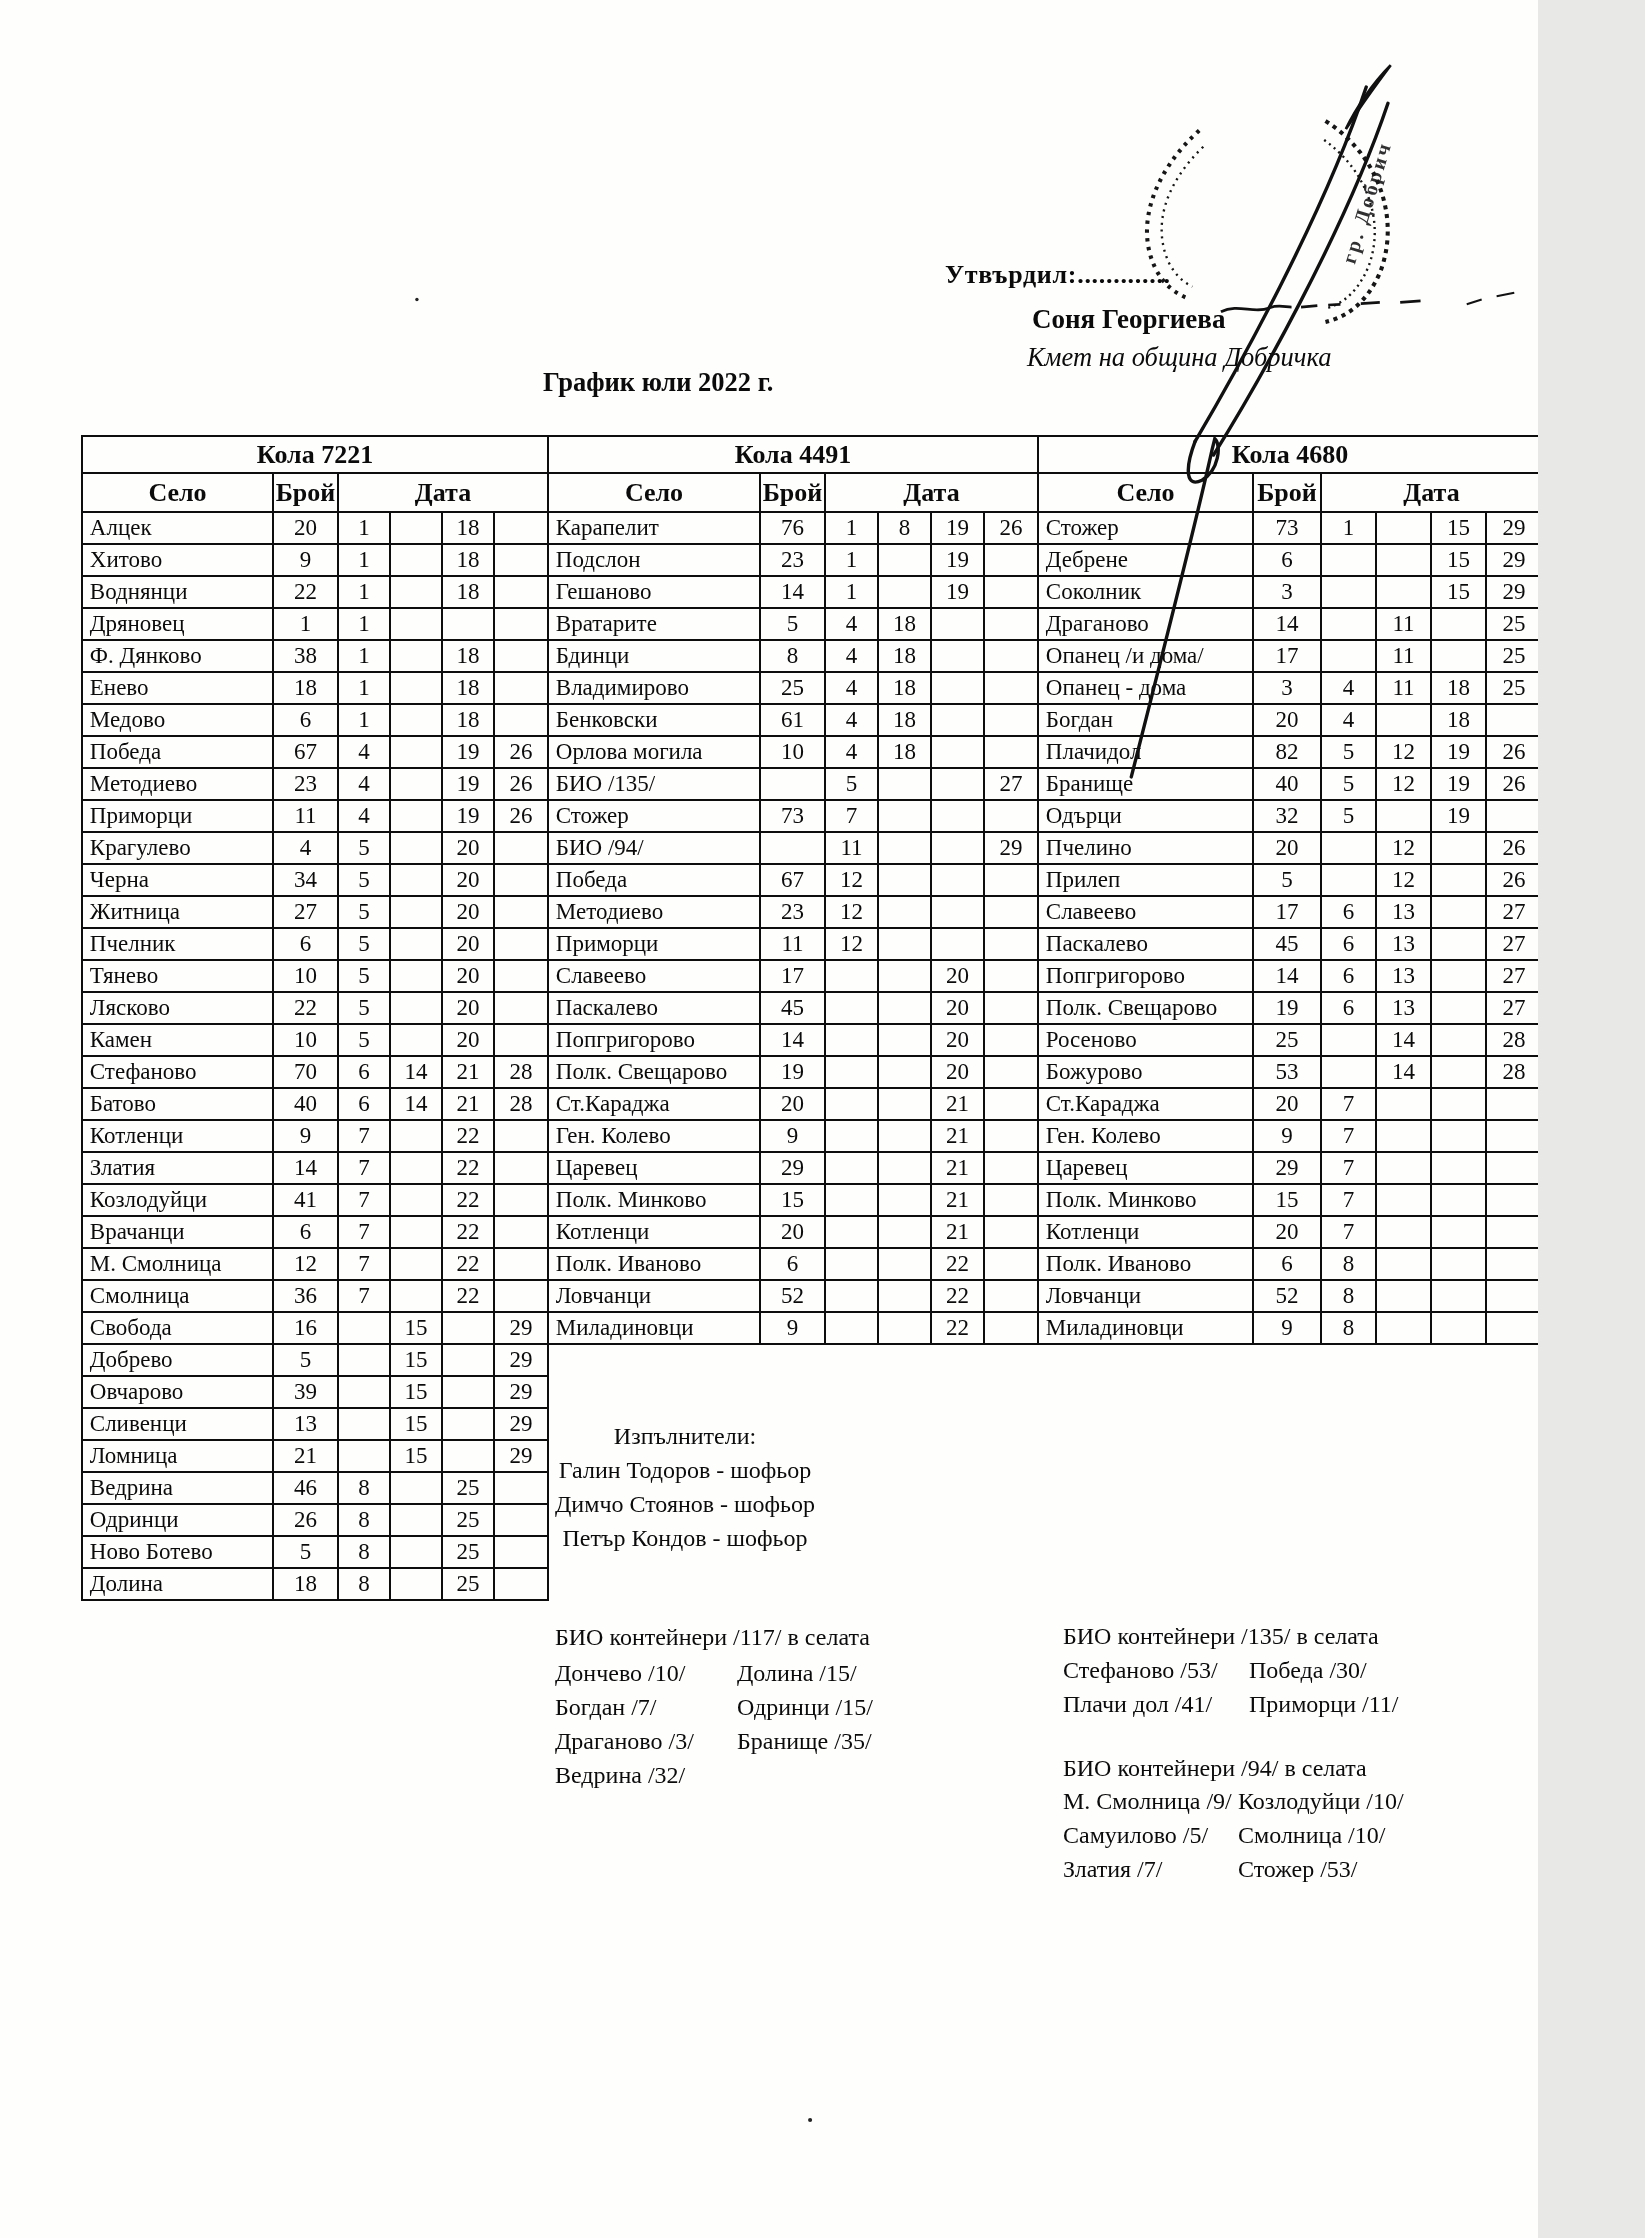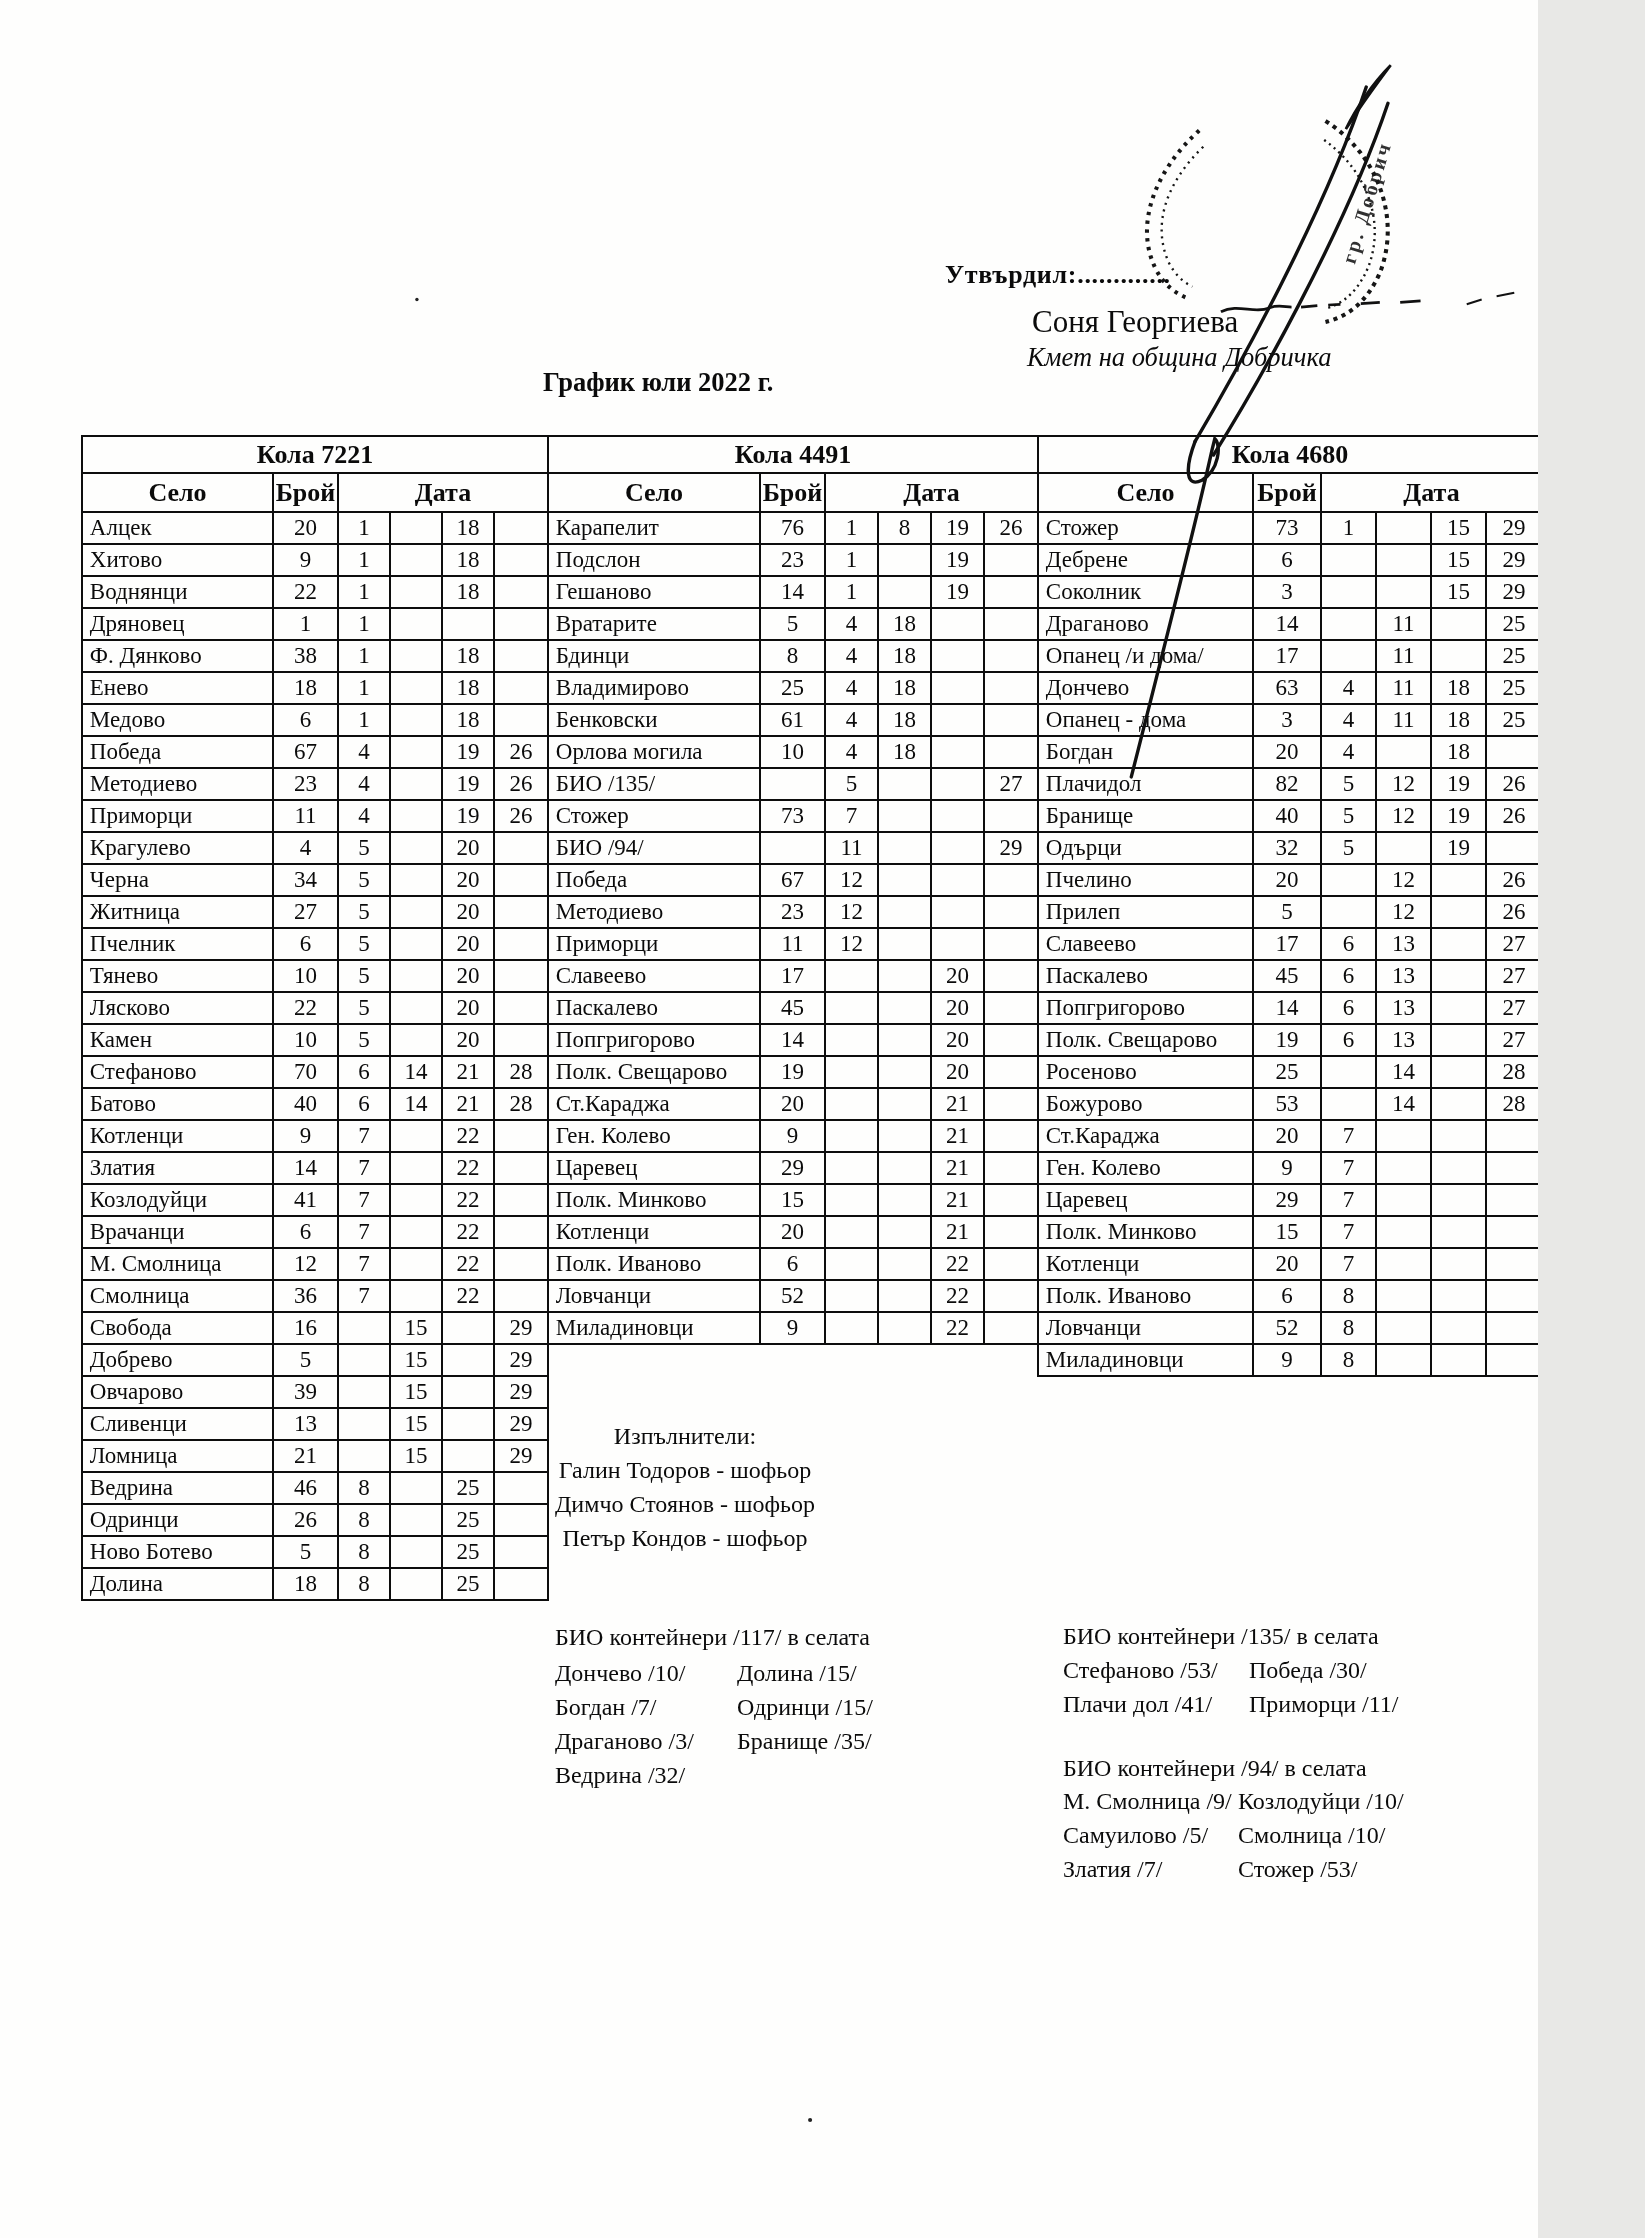--- a/index.html
+++ b/index.html
@@ -1,20 +1,20 @@
 <!DOCTYPE html>
 <html style="font-size:11px"><head>
 <meta charset="utf-8">
 <style>
   html,body{margin:0;padding:0;background:#e8e8e6;}
   .page{position:relative;width:1538px;height:2239px;background:#fefefdff;
         font-family:"Liberation Serif","DejaVu Serif",serif;color:#0b0b0b;overflow:hidden;}
   .abs{position:absolute;white-space:nowrap;}
   .approval-label{left:945px;top:260px;font-size:26px;font-weight:600;letter-spacing:0.7px;}
-  .approval-name{left:1032px;top:304px;font-size:31px;font-weight:400;}
+  .approval-name{left:1032px;top:304px;font-size:27px;font-weight:700;}
   .approval-role{left:1027px;top:342px;font-size:26.5px;font-style:italic;font-weight:500;}
   .doc-title{left:543px;top:367px;font-size:26.5px;font-weight:700;}
   table.sched{position:absolute;border-collapse:collapse;table-layout:fixed;background:transparent;}
   table.sched th,table.sched td{border:2px solid #0d0d0d;padding:0;overflow:hidden;
         white-space:nowrap;vertical-align:middle;}
   table.sched .car-row th{height:35px;font-size:26px;font-weight:700;text-align:center;border-bottom-width:2.7px;}
   table.sched .head-row th{height:37px;font-size:26px;font-weight:700;text-align:center;}
   table.sched td{height:30px;font-size:23px;font-weight:500;}
   table.sched td.village{text-align:left;padding-left:6.8px;}
   table.sched td.count{text-align:center;}
@@ -627,28 +627,20 @@
         </tr>
         <tr>
           <td class="village">Опанец /и дома/</td>
           <td class="count">17</td>
           <td class="date"></td>
           <td class="date">11</td>
           <td class="date"></td>
           <td class="date">25</td>
         </tr>
         <tr>
-          <td class="village">Дончево</td>
-          <td class="count">63</td>
-          <td class="date">4</td>
-          <td class="date">11</td>
-          <td class="date">18</td>
-          <td class="date">25</td>
-        </tr>
-        <tr>
           <td class="village">Опанец - дома</td>
           <td class="count">3</td>
           <td class="date">4</td>
           <td class="date">11</td>
           <td class="date">18</td>
           <td class="date">25</td>
         </tr>
         <tr>
           <td class="village">Богдан</td>
           <td class="count">20</td>

